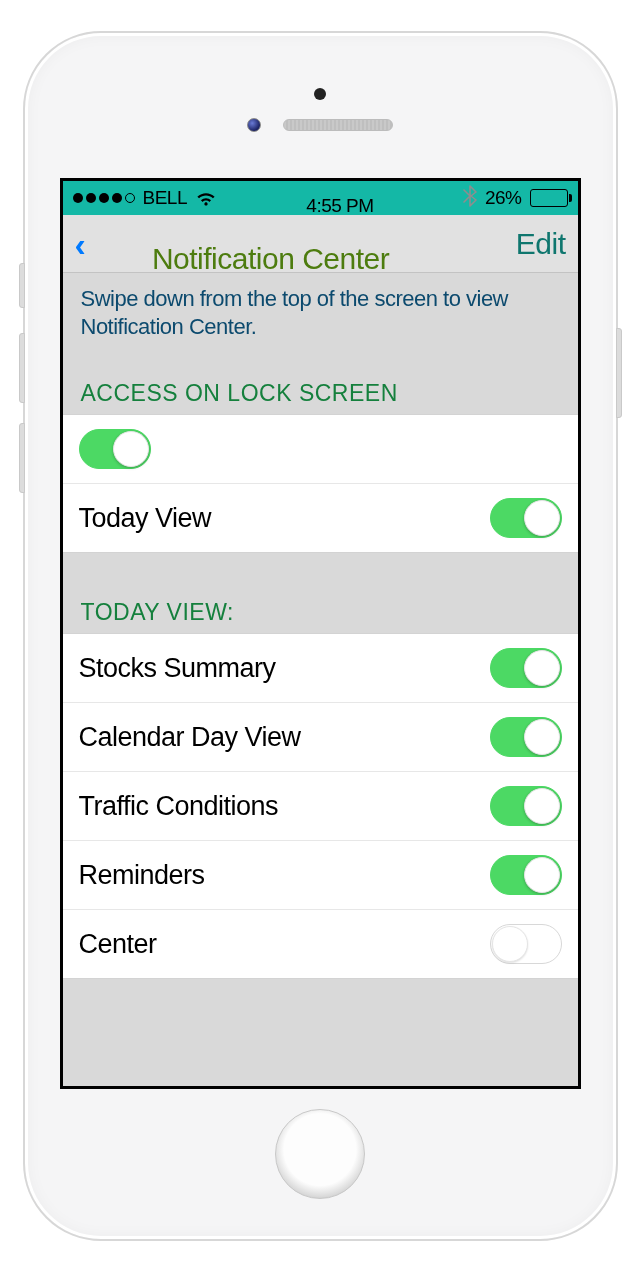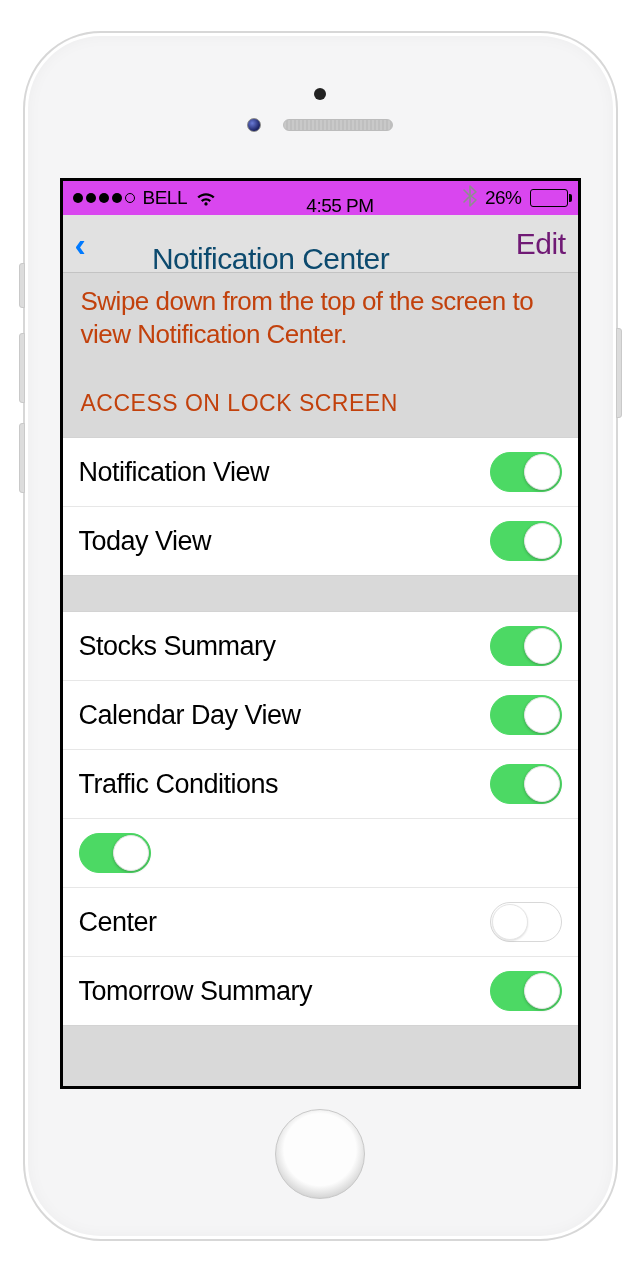--- a/index.html
+++ b/index.html
@@ -65,21 +65,21 @@
     background: #d9d9d9;
     overflow: hidden;
     position: relative;
     font-stretch: condensed;
   }
   .cond { font-family: "HelveticaNeue-Light","Helvetica Neue",Helvetica,Arial,sans-serif; letter-spacing:-0.5px; }
 
   
   .statusbar {
     height: 34px;
-    background:#d946ef;
+    background:#14b8a6;
     display:flex; align-items:center; justify-content:space-between;
     padding: 0 10px;
     font-size: 19px;
   }
   .sb-left, .sb-rightc { display:flex; align-items:center; gap:8px; }
   .dots { display:flex; gap:3px; align-items:center; }
   .dot { width:10px; height:10px; border-radius:50%; background:#000; }
   .dot.hollow { background:transparent; border:1.5px solid #000; }
   .wifi { width:22px; height:16px; }
   .time { font-weight:400;margin-top:16px; }
@@ -96,33 +96,33 @@
   .navbar {
     height: 58px;
     background:#e1e1e1;
     border-bottom:1px solid #c3c3c3;
     display:flex; align-items:center; justify-content:space-between;
     padding: 0 12px;
     font-size: 30px;
   }
   .nav-left { display:flex; align-items:center; color:#007aff; gap:2px; }
   .chev { font-size:34px; font-weight:600; line-height:1; }
-  .nav-title { font-weight:500; color:#0c4a6e; flex:1; text-align:center; margin-left:-60px;margin-top:30px; }
-  .nav-right { color:#701a75; }
+  .nav-title { font-weight:500; color:#4d7c0f; flex:1; text-align:center; margin-left:-60px;margin-top:30px; }
+  .nav-right { color:#0f766e; }
 
   
   .content { font-size:27px; }
   .hint {
-    color:#c2410c; font-size:26px;
+    color:#0c4a6e; font-size:22px;
     padding: 12px 2px 30px 18px;
     line-height:1.25;
   }
   .section-header {
-    color:#c2410c; font-size:23px;
-    padding: 10px 18px 21px 18px;
+    color:#15803d; font-size:23px;
+    padding: 10px 18px 8px 18px;
     letter-spacing:0.5px;
   }
   .row {
     background:#fff;
     border-top:1px solid #d3d3d3;
     border-bottom:1px solid #d3d3d3;
     display:flex; align-items:center; justify-content:space-between;
     padding: 14px 16px;
     margin-top:-1px;
   }
@@ -204,70 +204,65 @@
       <div class="nav-title">Notification Center</div>
       <div class="nav-right">Edit</div>
     </div>
 
     <div class="content">
       <div class="hint">Swipe down from the top of the screen to view Notification Center.</div>
 
       <div class="section-header">ACCESS ON LOCK SCREEN</div>
       <div id="lock-rows">
           <div class="row">
-            <span class="row-label">Notification View</span>
             <div class="toggle">
               <div class="knob"></div>
             </div>
           </div>
           <div class="row">
             <span class="row-label">Today View</span>
             <div class="toggle">
               <div class="knob"></div>
             </div>
           </div>
         </div>
 
       <div class="section-gap"></div>
 
+      <div class="section-header">TODAY VIEW:</div>
       <div id="today-rows">
           <div class="row">
             <span class="row-label">Stocks Summary</span>
             <div class="toggle">
               <div class="knob"></div>
             </div>
           </div>
           <div class="row">
             <span class="row-label">Calendar Day View</span>
             <div class="toggle">
               <div class="knob"></div>
             </div>
           </div>
           <div class="row">
             <span class="row-label">Traffic Conditions</span>
             <div class="toggle">
               <div class="knob"></div>
             </div>
           </div>
           <div class="row">
+            <span class="row-label">Reminders</span>
             <div class="toggle">
               <div class="knob"></div>
             </div>
           </div>
           <div class="row">
             <span class="row-label">Center</span>
             <div class="toggle off">
               <div class="knob"></div>
             </div>
           </div>
-          <div class="row">
-            <span class="row-label">Tomorrow Summary</span>
-            <div class="toggle">
-              <div class="knob"></div>
-            </div>
-          </div>
         </div>
     </div>
 
   </div>
 
   <div class="home-btn"></div>
 </div>
 
 </body></html>

